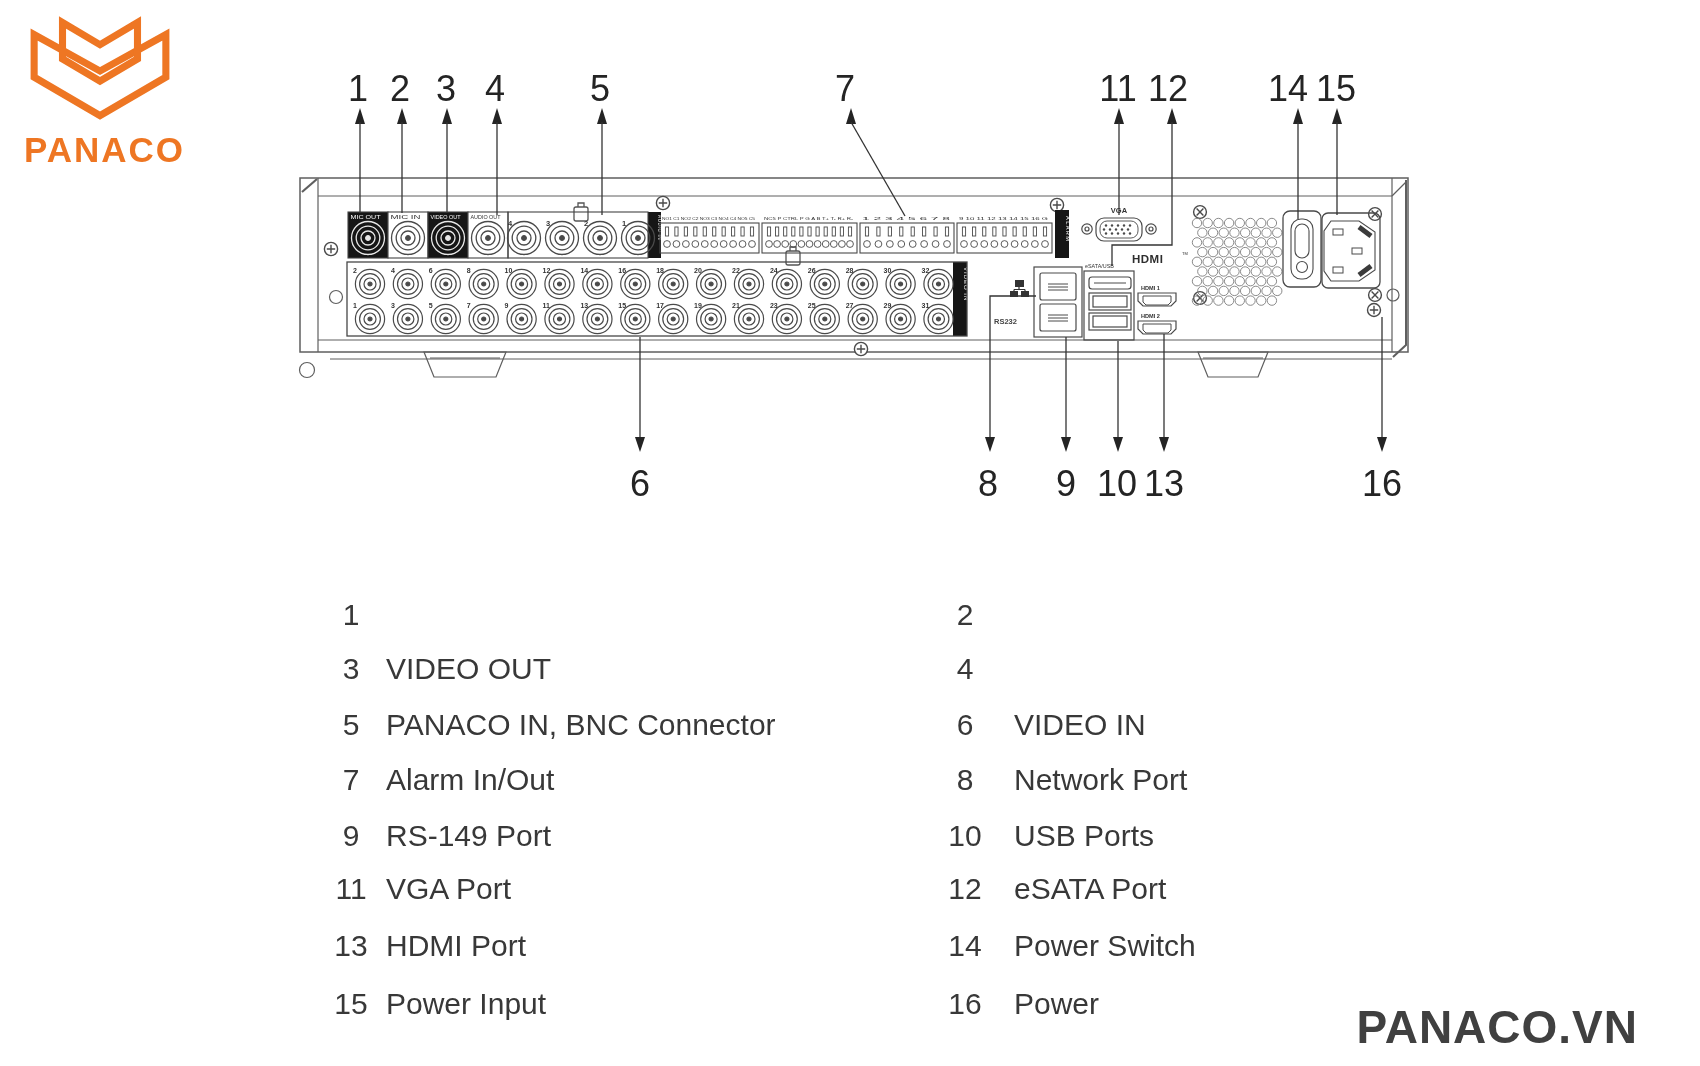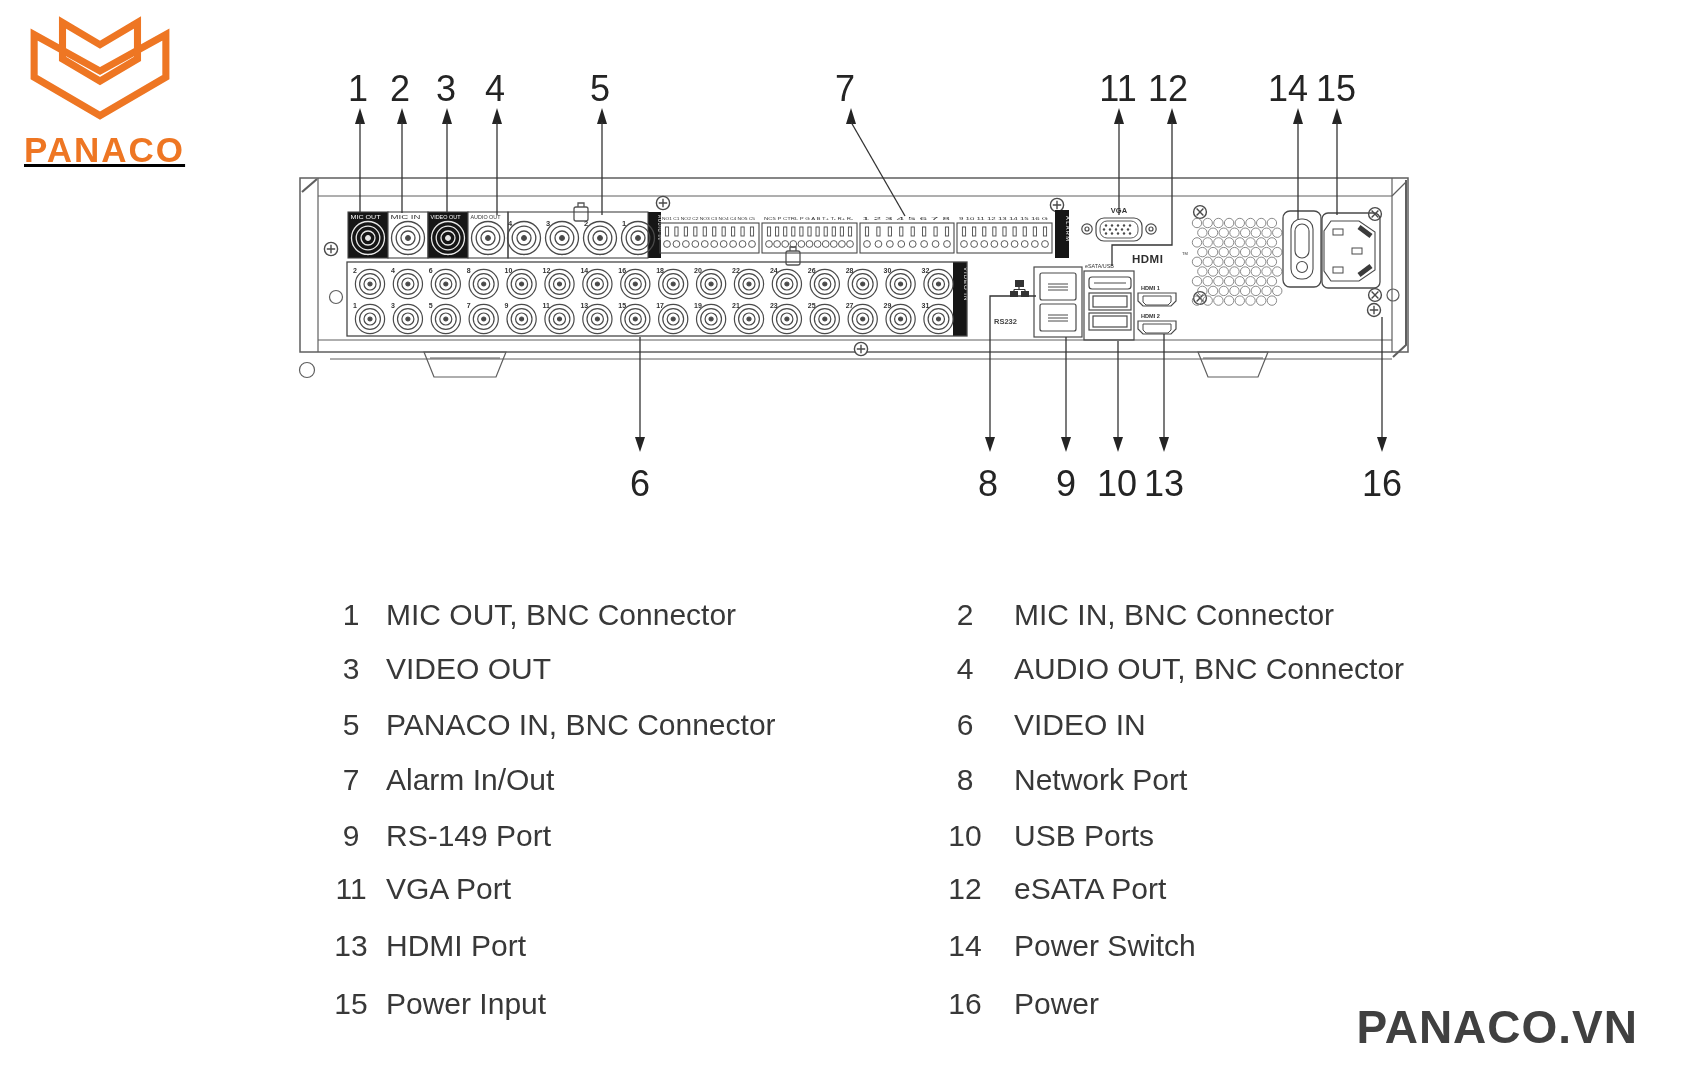--- a/index.html
+++ b/index.html
@@ -1,21 +1,21 @@
 <!DOCTYPE html>
 <html><head>
 <meta charset="utf-8">
 <style>
   html,body{margin:0;padding:0;background:#ffffff;}
   body{width:1700px;height:1066px;position:relative;font-family:"Liberation Sans",sans-serif;overflow:hidden;}
   #page{position:absolute;inset:0;background:#fff;}
   svg{font-family:"Liberation Sans",sans-serif;}
   .callout-num{font-size:36px;fill:#242424;}
   
-  #logo{position:absolute;left:24px;top:12px;width:152px;text-align:right;text-decoration:underline;}
+  #logo{position:absolute;left:24px;top:12px;width:152px;text-align:right;}
   #logo-text{color:#ee7623;font-weight:bold;font-size:35px;letter-spacing:2px;margin-top:2px;}
   
   .lrow{position:absolute;left:0;width:100%;height:40px;color:#383838;font-size:30px;}
   .lno{position:absolute;width:46px;text-align:center;}
   .l1{left:328px;}
   .ltxt{position:absolute;white-space:nowrap;}
   .l2{left:386px;}
   .r1{left:942px;}
   .r2{left:1014px;}
   
@@ -560,30 +560,27 @@
           <text x="1382" y="496" text-anchor="middle" class="callout-num">16</text>
           <polygon points="1382,452 1377,437 1387,437" fill="#242424"></polygon>
           <path d="M1382 317 V437" stroke="#333" stroke-width="1.3" fill="none"></path>
         </g>
       </g>
   </svg>
 
   <div id="legend">
     <div class="lrow" style="top: 598px;">
       <span class="lno l1">1</span>
-      <span class="ltxt l2">MIC OUT, BNC Connector</span>
       <span class="lno r1">2</span>
-      <span class="ltxt r2">MIC IN, BNC Connector</span>
     </div>
 
     <div class="lrow" style="top: 652px;">
       <span class="lno l1">3</span>
       <span class="ltxt l2">VIDEO OUT</span>
       <span class="lno r1">4</span>
-      <span class="ltxt r2">AUDIO OUT, BNC Connector</span>
     </div>
 
     <div class="lrow" style="top: 708px;">
       <span class="lno l1">5</span>
       <span class="ltxt l2">PANACO IN, BNC Connector</span>
       <span class="lno r1">6</span>
       <span class="ltxt r2">VIDEO IN</span>
     </div>
 
     <div class="lrow" style="top: 763px;">

